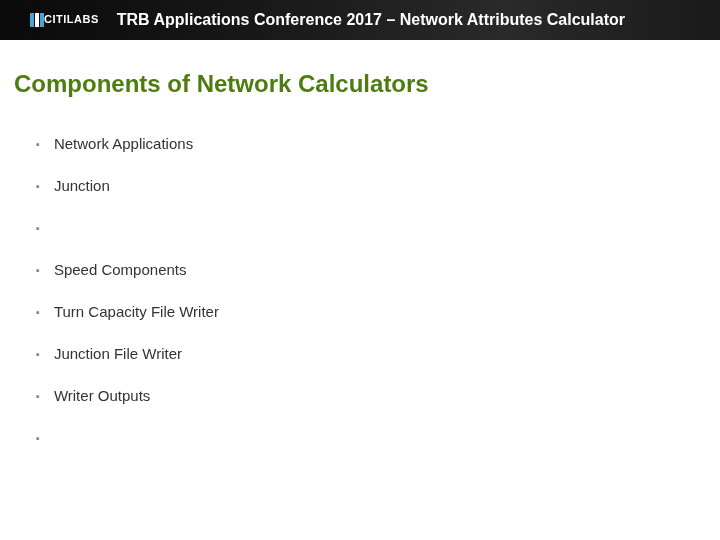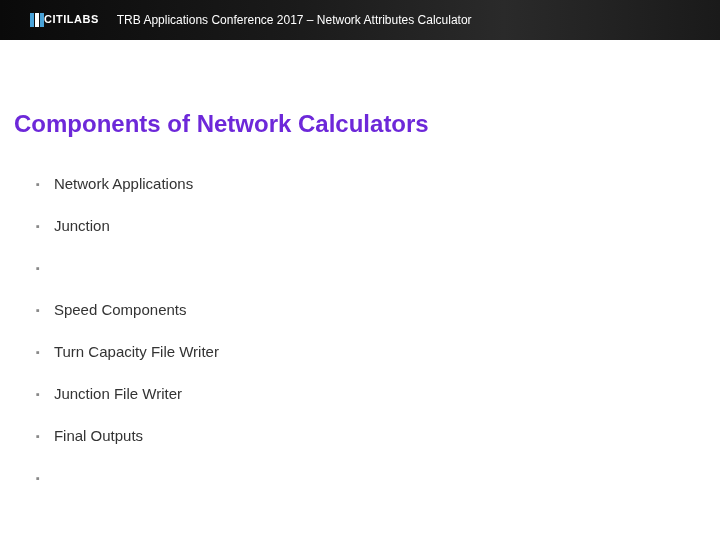--- a/index.html
+++ b/index.html
@@ -49,32 +49,31 @@
     background: #4aa3d8;
   }
   .logo-text {
     color: #ffffff;
     font-size: 11px;
     font-weight: bold;
     letter-spacing: 0.5px;
   }
   .header-title {
     color: #ffffff;
-    font-size: 12px;
-    font-weight: normal;
+    font-size: 16px;
+    font-weight: bold;
   }
   .content {
     padding: 30px 14px 0 14px;
   }
   .slide-title {
     font-size: 24px;
     font-weight: bold;
-    color: #6d28d9;
+    color: #4d7c0f;
     margin-bottom: 36px;
-    margin-top: 40px;
   }
   .bullets {
     list-style: none;
     padding-left: 22px;
   }
   .bullets li {
     display: flex;
     align-items: flex-start;
     margin-bottom: 22px;
     font-size: 15px;
@@ -126,19 +125,19 @@
     <li>
       <span class="bullet-marker">▪</span>
       <span class="bullet-text">Turn Capacity File Writer</span>
     </li>
     <li>
       <span class="bullet-marker">▪</span>
       <span class="bullet-text">Junction File Writer</span>
     </li>
     <li>
       <span class="bullet-marker">▪</span>
-      <span class="bullet-text">Final Outputs</span>
+      <span class="bullet-text">Writer Outputs</span>
     </li>
     <li>
       <span class="bullet-marker">▪</span>
     </li>
   </ul>
 </div>
 
 </body></html>

